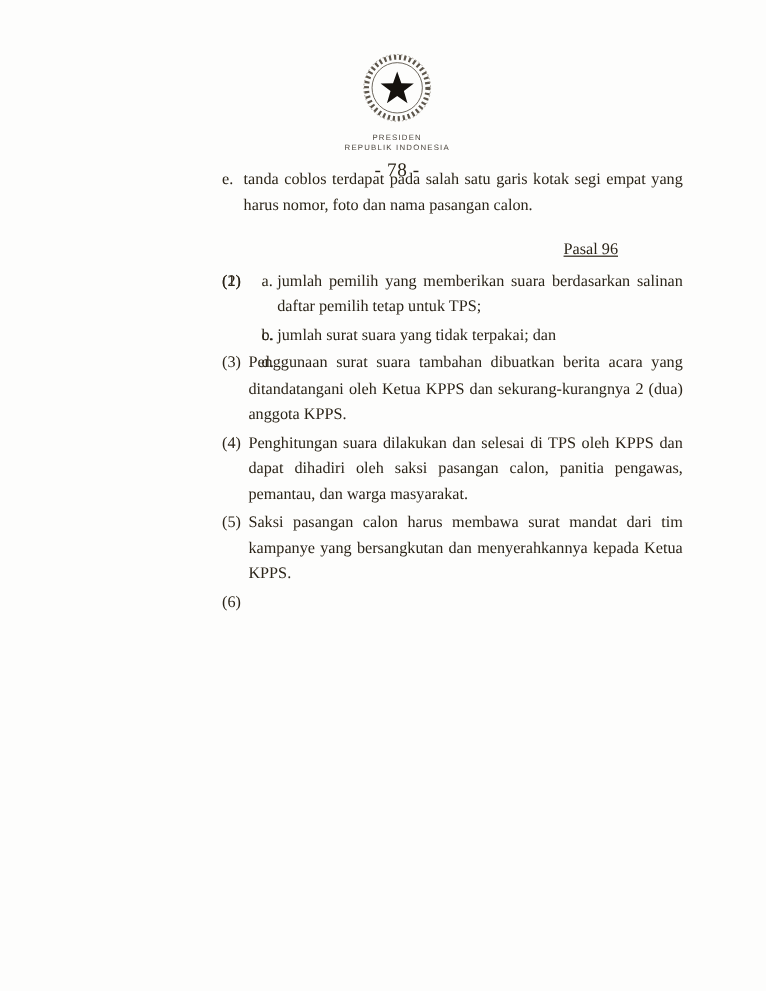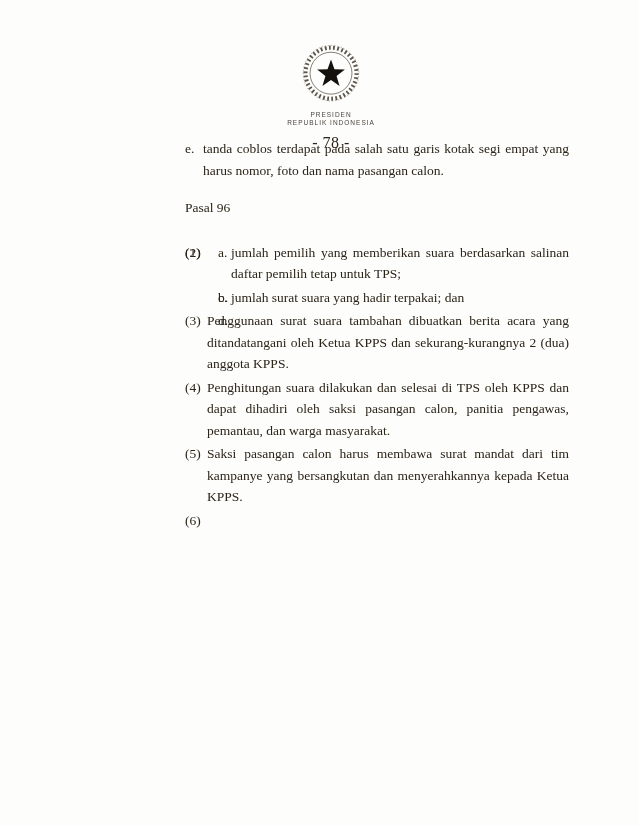--- a/index.html
+++ b/index.html
@@ -36,22 +36,23 @@
     font-size:13.5px;line-height:21.5px;
     text-align:justify;
   }
   .li{position:relative;padding-left:22px;margin-bottom:2px;}
   .li .num{position:absolute;left:0;top:0;}
   .item-e{position:relative;padding-left:18px;margin-bottom:2px;}
   .item-e .num{position:absolute;left:0;top:0;}
   .sub{position:relative;padding-left:46px;margin-bottom:2px;}
   .sub .num{position:absolute;left:33px;top:0;}
   .heading{
-    text-align:left;
-    margin:16px 54px 23px 0;
+    text-align:right;
+    margin:16px 54px 4px 0;
+    text-decoration:underline;
   }
 </style>
 </head>
 <body>
 
 <div class="page">
 
   <div class="letterhead">
     <span class="seal">
       <svg width="64" height="62" viewBox="0 0 70 68" xmlns="http://www.w3.org/2000/svg">
@@ -91,21 +92,21 @@
 
     <div class="sub">
       <span class="num">a.</span>
       <span>jumlah pemilih yang memberikan suara berdasarkan salinan daftar pemilih tetap untuk TPS;</span>
     </div>
     <div class="sub">
       <span class="num">b.</span>
     </div>
     <div class="sub">
       <span class="num">c.</span>
-      <span>jumlah surat suara yang hadir terpakai; dan</span>
+      <span>jumlah surat suara yang tidak terpakai; dan</span>
     </div>
     <div class="sub">
       <span class="num">d.</span>
     </div>
 
     <div class="li">
       <span class="num">(3)</span>
       <span>Penggunaan surat suara tambahan dibuatkan berita acara yang ditandatangani oleh Ketua KPPS dan sekurang-kurangnya 2 (dua) anggota KPPS.</span>
     </div>
 

